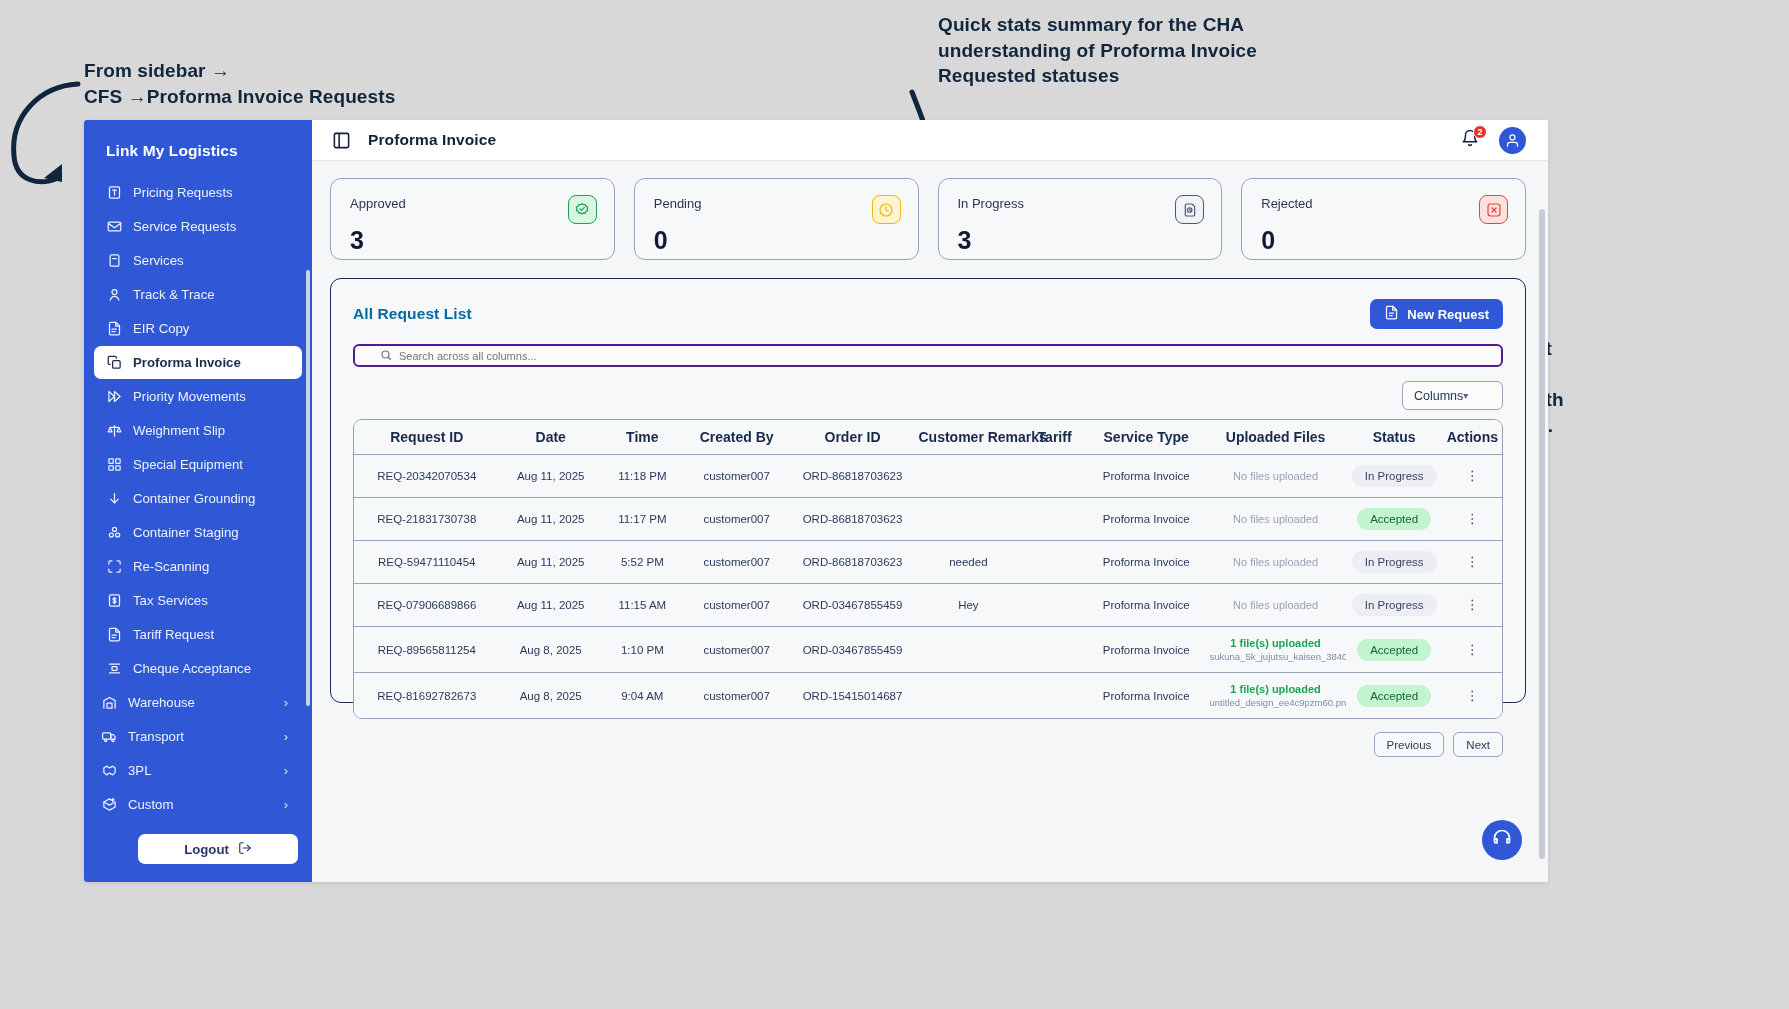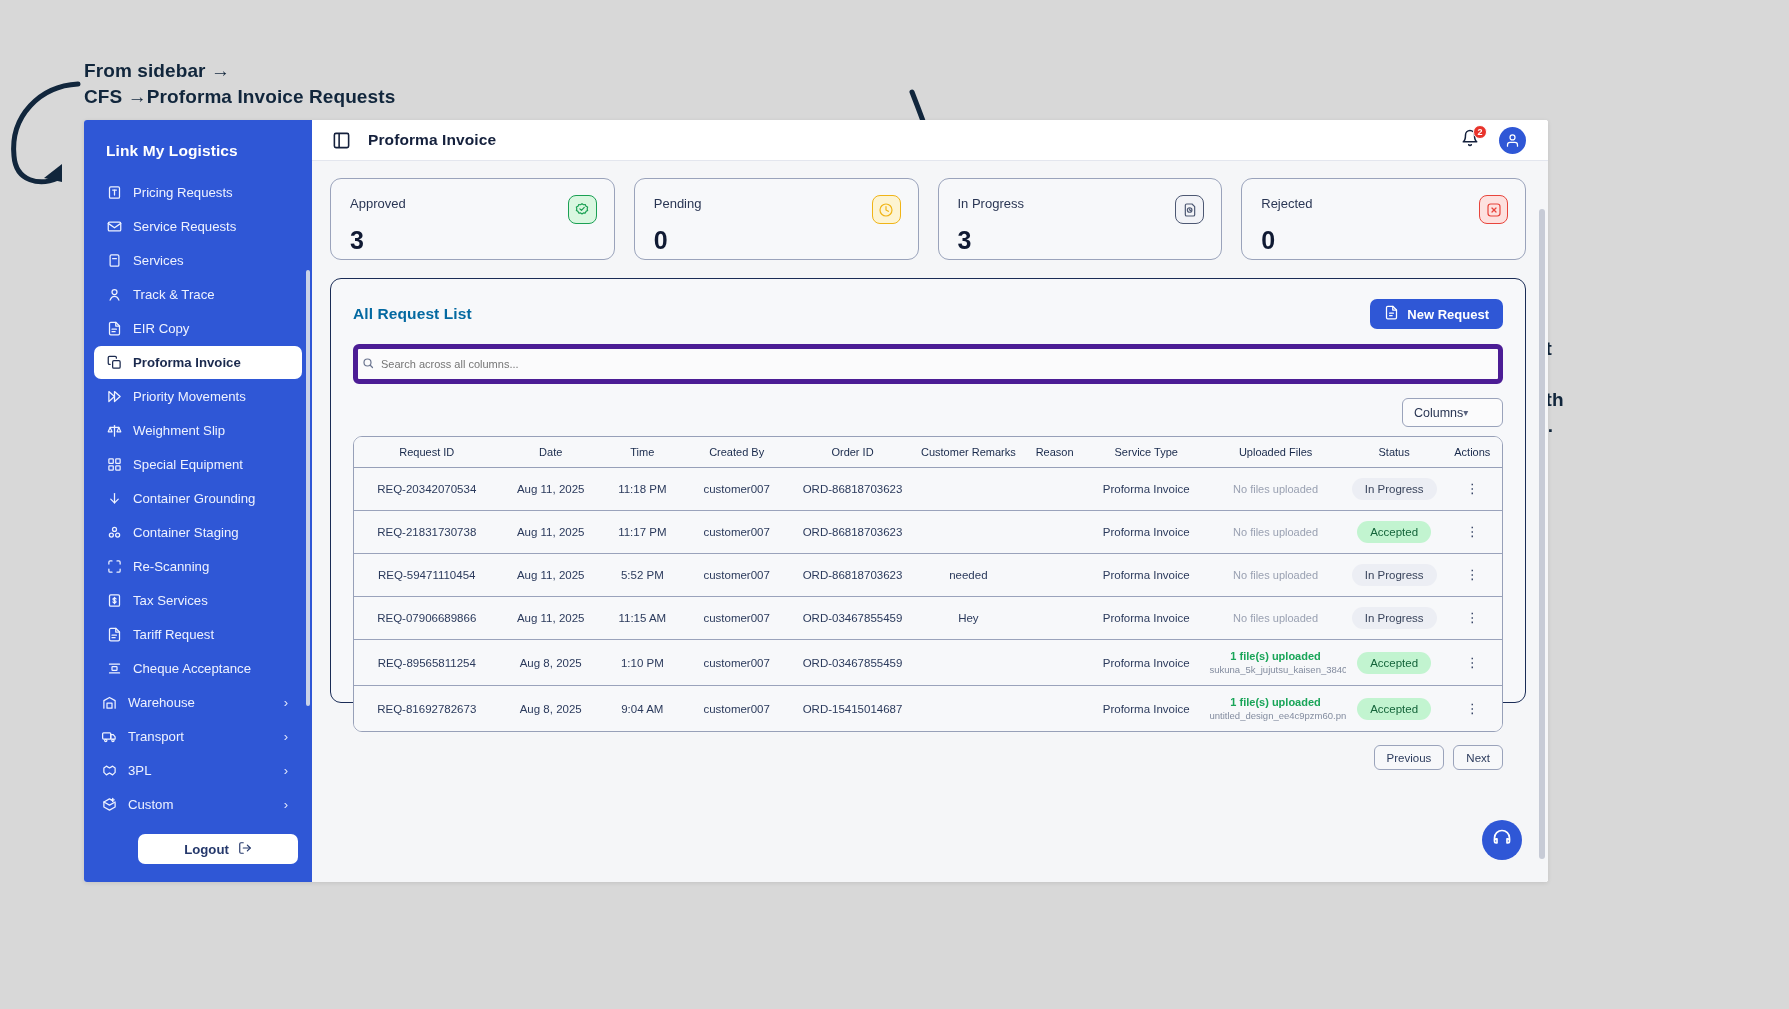--- a/index.html
+++ b/index.html
@@ -189,26 +189,26 @@
     border: none; border-radius: 7px;
     height: 30px; padding: 0 14px;
     font-size: 13px; font-weight: bold;
     display: flex; align-items: center; gap: 8px;
     font-family: inherit; cursor: pointer;
   }
   .new-req svg { width: 15px; height: 15px; }
 
   .search-row { margin-top: 15px; }
   .search {
-    height: 40px;
-    border: 5px solid #4c1d95;
+    height: 23px;
+    border: 2px solid #4c1d95;
     border-radius: 6px;
     background: #fbfbfc;
     display: flex; align-items: center;
-    padding: 0 4px; gap: 7px;
+    padding: 0 25px; gap: 7px;
   }
   .search svg { width: 12px; height: 12px; color: #6b7590; flex: 0 0 12px; }
   .search input {
     border: none; outline: none; background: transparent;
     font-size: 11px; color: #5d6780;
     font-family: inherit; width: 100%;
   }
   .cols-row { display: flex; justify-content: flex-end; margin-top: 14px; }
   .cols-btn {
     width: 101px; height: 29px;
@@ -224,21 +224,21 @@
   
   .tbl-wrap {
     margin-top: 9px;
     border: 1px solid #97a0b8;
     border-radius: 9px;
     overflow: hidden;
     background: #fff;
   }
   table { width: 100%; border-collapse: collapse; table-layout: fixed; }
   thead th {
-    font-size: 11px; font-weight: normal; color: #18294b;
+    font-size: 14px; font-weight: bold; color: #18294b;
     padding: 9px 4px; background: #f7f8fa;
     border-bottom: 1px solid #97a0b8;
     text-align: center;
     white-space: nowrap;
   }
   tbody td {
     font-size: 11.5px; color: #2b3a5c;
     padding: 10px 4px;
     border-bottom: 1px solid #9aa3bb;
     text-align: center;
@@ -288,20 +288,23 @@
 
 <div class="stage">
 
   <div class="anno" style="left:84px; top:58px;">From sidebar →
 CFS →Proforma Invoice Requests</div>
   <svg class="anno-arrow" style="left:0px; top:78px; width:90px; height:110px;" viewBox="0 0 90 110">
     <path d="M78 6 C40 8, 10 38, 14 78 C16 104, 40 108, 58 100" fill="none" stroke="#11263c" stroke-width="5" stroke-linecap="round"></path>
     <path d="M62 86 L62 104 L44 100 Z" fill="#11263c"></path>
   </svg>
 
+  <div class="anno" style="left:938px; top:12px;">Quick stats summary for the CHA
+understanding of Proforma Invoice
+Requested statuses</div>
   <svg class="anno-arrow" style="left:900px; top:88px; width:80px; height:130px;" viewBox="0 0 80 130">
     <path d="M12 4 C26 40, 38 72, 46 102" fill="none" stroke="#11263c" stroke-width="5" stroke-linecap="round"></path>
     <path d="M34 92 L50 122 L58 90 Z" fill="#11263c"></path>
   </svg>
 
   <div class="anno" style="left:541px; top:290px; font-size:15.5px;">Customer submit and manage
 requests for proforma invoices</div>
   <svg class="anno-arrow" style="left:500px; top:312px; width:60px; height:38px;" viewBox="0 0 60 38">
     <path d="M52 4 C36 12, 22 22, 12 32" fill="none" stroke="#11263c" stroke-width="3.6" stroke-linecap="round"></path>
     <path d="M8 36 L22 30 L16 20 Z" fill="#11263c"></path>
@@ -663,21 +666,21 @@
                   <col style="width:5.5%">
               </colgroup>
               <thead>
                   <tr id="tbl-head">
                     <th>Request ID</th>
                     <th>Date</th>
                     <th>Time</th>
                     <th>Created By</th>
                     <th>Order ID</th>
                     <th>Customer Remarks</th>
-                    <th>Reason</th>
+                    <th>Tariff</th>
                     <th>Service Type</th>
                     <th>Uploaded Files</th>
                     <th>Status</th>
                     <th>Actions</th>
                   </tr>
                 </thead>
               <tbody id="tbl-body">
                   <tr>
                     <td class="">REQ-20342070534</td>
                     <td class="">Aug 11, 2025</td>

